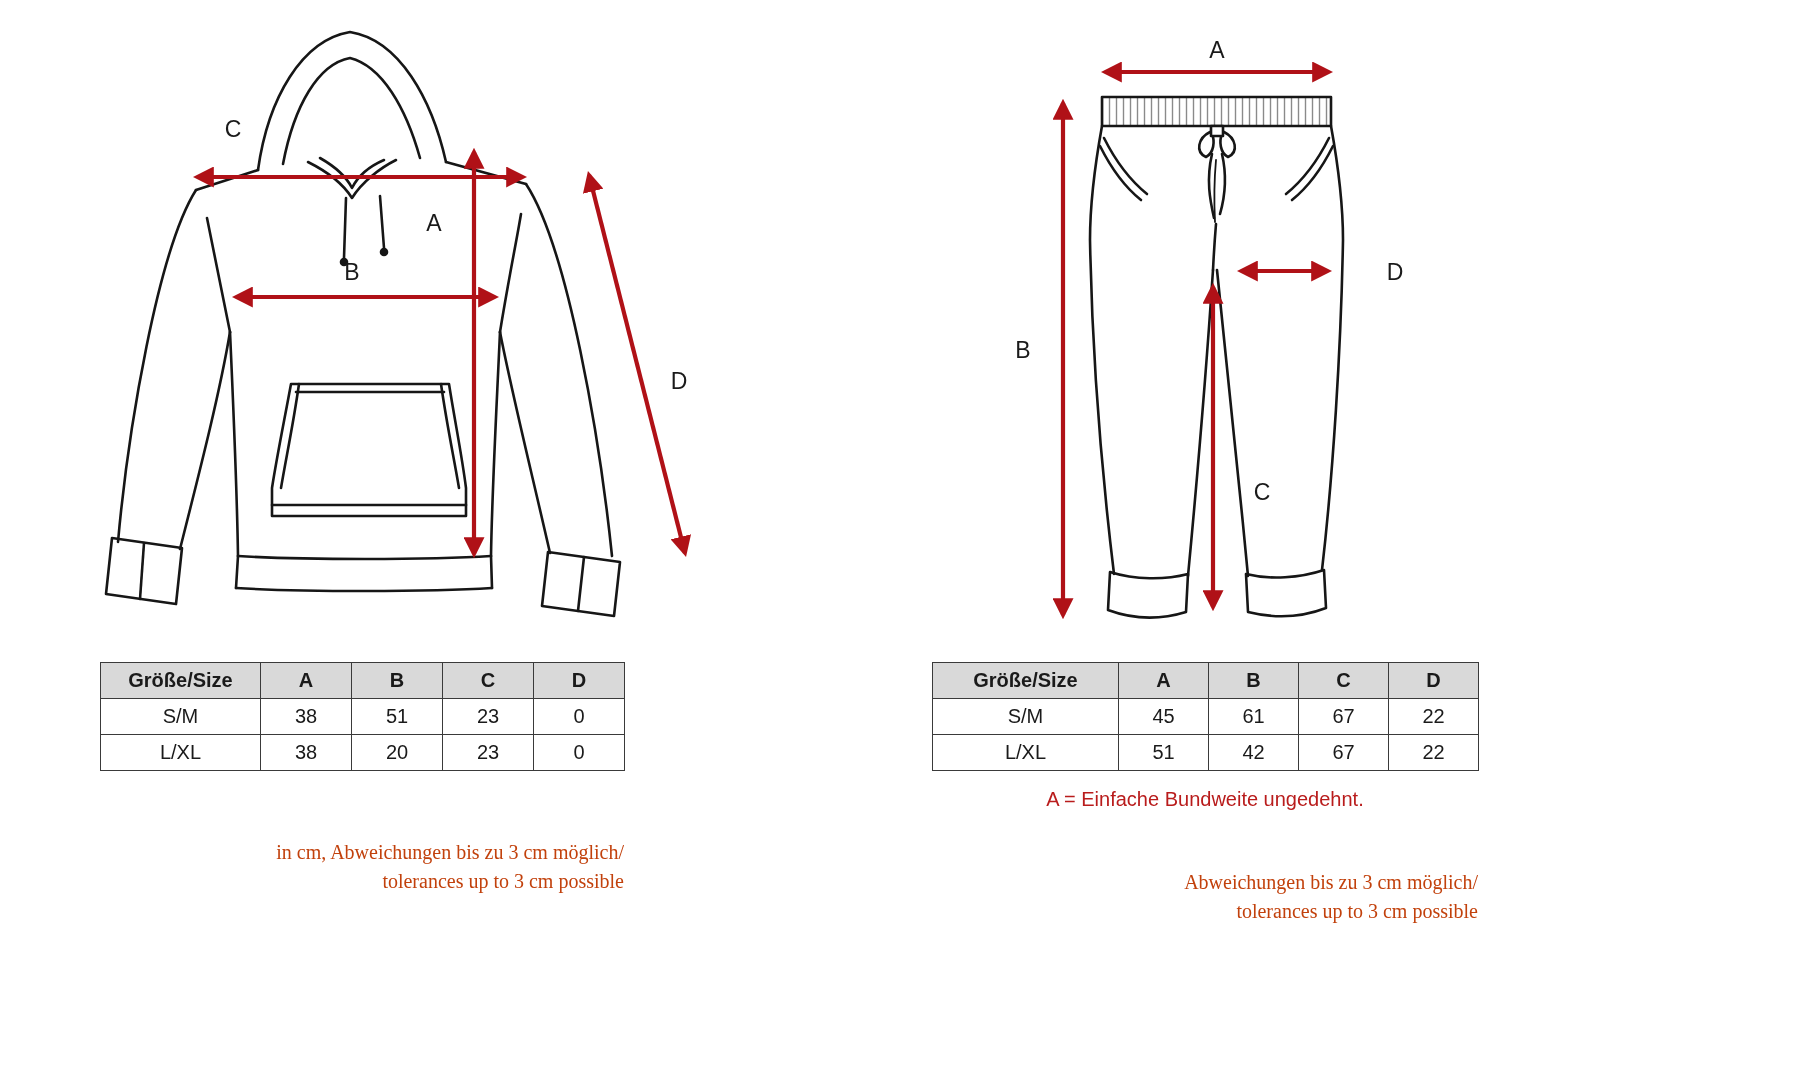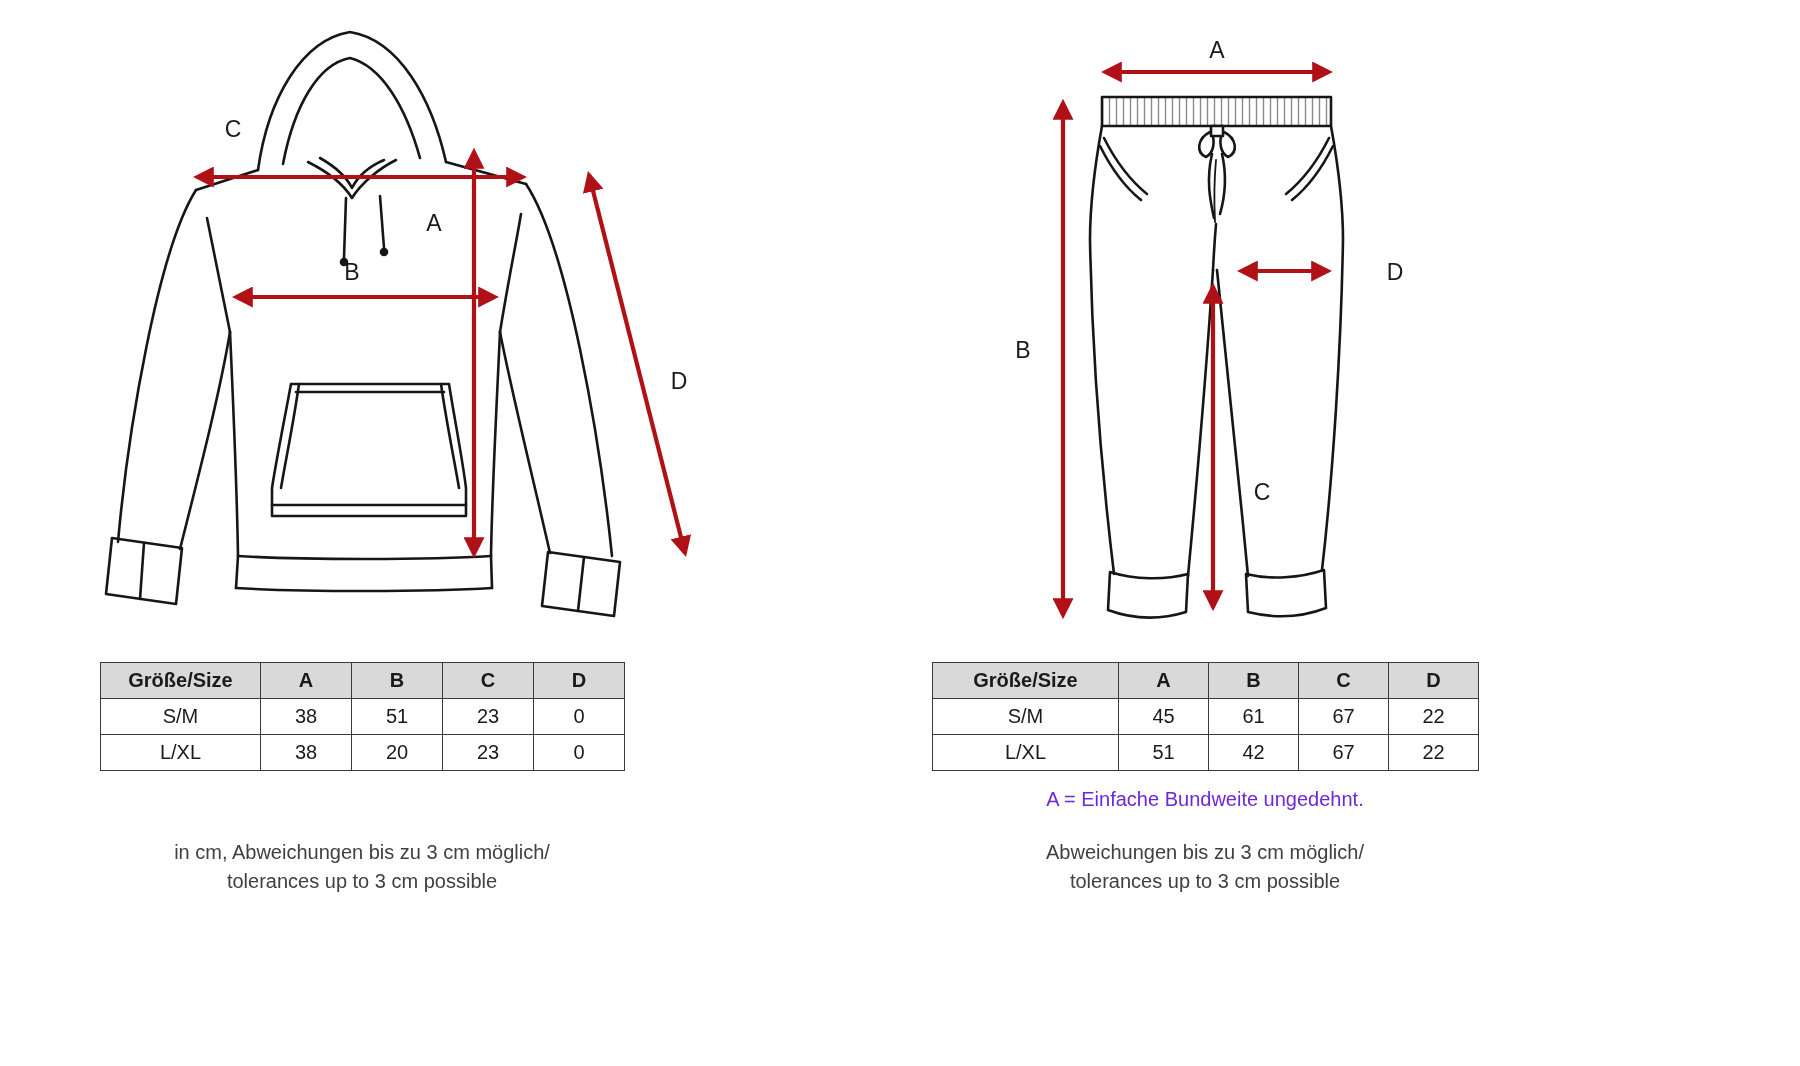--- a/index.html
+++ b/index.html
@@ -27,30 +27,31 @@
     border:1.6px solid #3a3a3a;
     text-align:center;
     height:36px;
     padding:0 4px;
     overflow:hidden;
     white-space:nowrap;
   }
   .size-table th { background:#d9d9d9; font-weight:bold; }
   .caption {
     position:absolute;
-    text-align:center;
+    text-align:right;
     font-size:20px;
     line-height:1.45;
-    color:#404040;
+    color:#c2410c;
+    font-family:Liberation Serif, serif;
   }
   .note {
     position:absolute;
     text-align:center;
     font-size:20px;
-    color:#6d28d9;
+    color:#b91c1c;
   }
   .mlabel {
     font-size:23px;
     fill:#1a1a1a;
     font-family:"Liberation Sans","DejaVu Sans",sans-serif;
   }
 </style>
 </head>
 <body>
 
@@ -241,18 +242,18 @@
     </tbody>
   </table>
 
   <div class="note" style="left:932px;top:788px;width:546px">A = Einfache Bundweite ungedehnt.</div>
 
   <div class="caption" style="left:100px;top:838px;width:524px">
     <div>in cm, Abweichungen bis zu 3 cm möglich/</div>
     <div>tolerances up to 3 cm possible</div>
   </div>
 
-  <div class="caption" style="left:932px;top:838px;width:546px">
+  <div class="caption" style="left:932px;top:868px;width:546px">
     <div>Abweichungen bis zu 3 cm möglich/</div>
     <div>tolerances up to 3 cm possible</div>
   </div>
 
 </div>
 
 </body></html>

